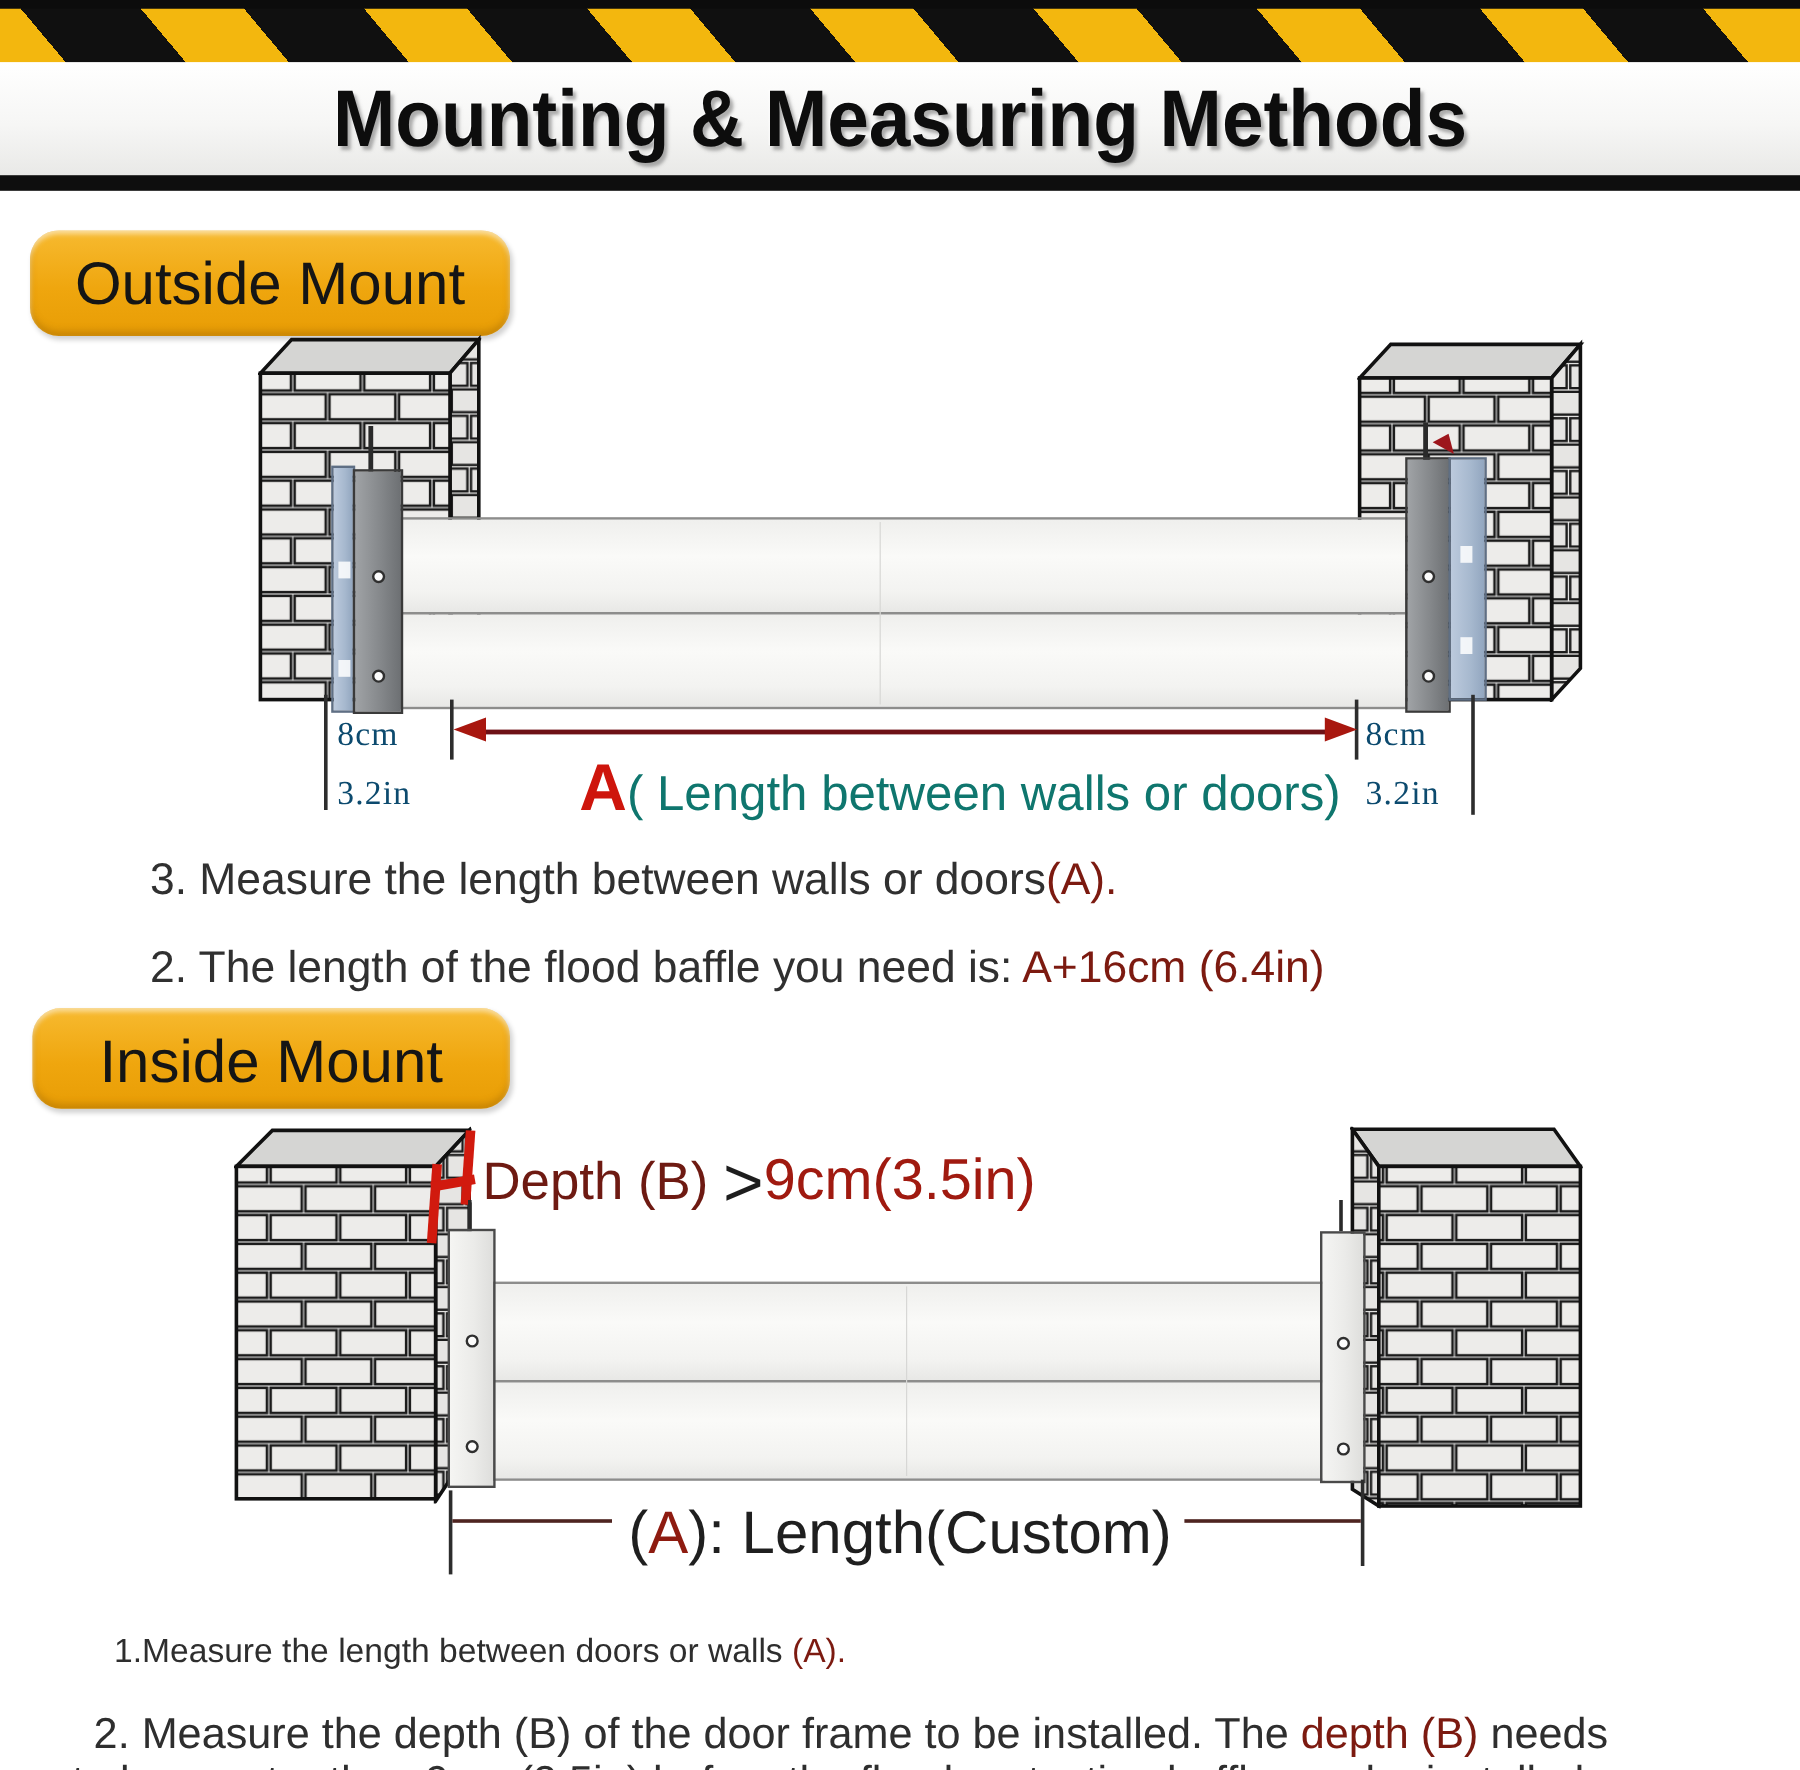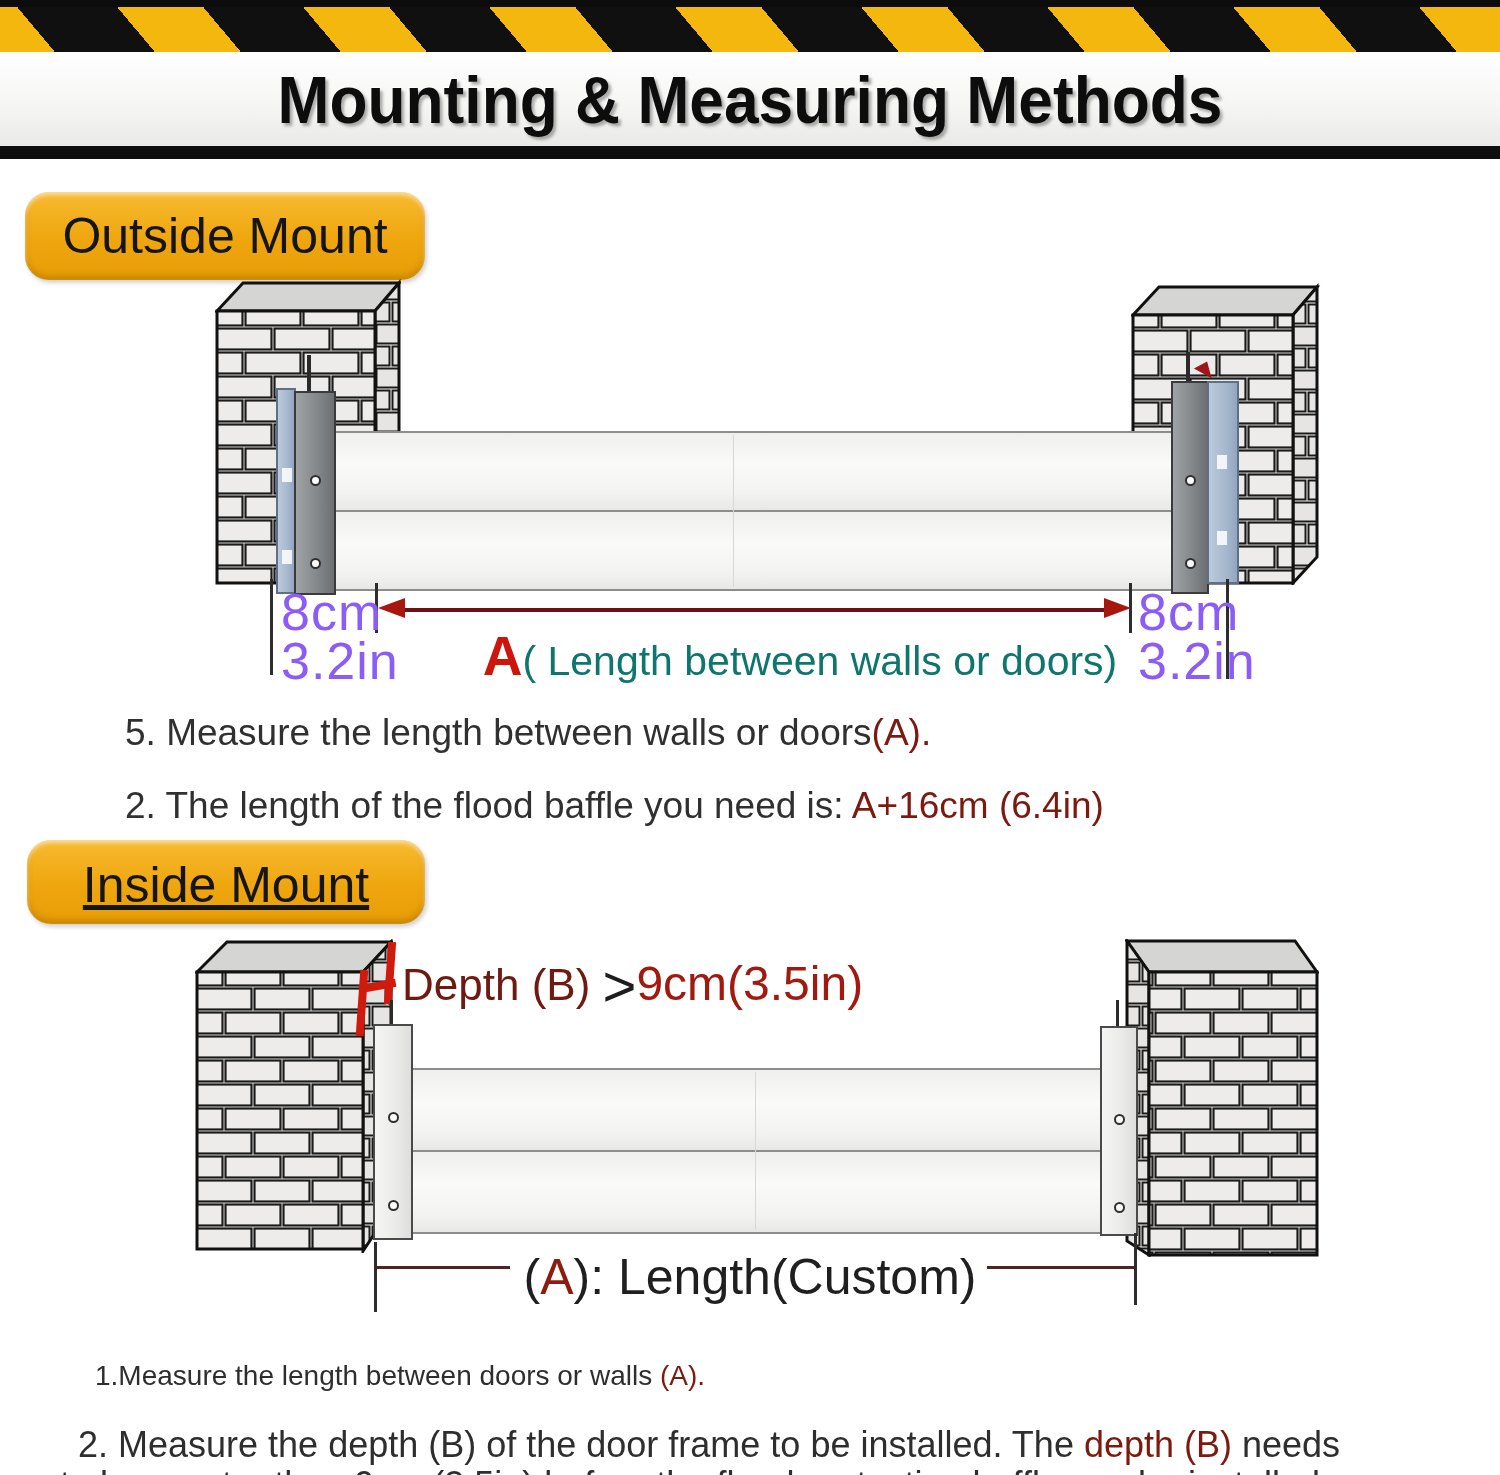--- a/index.html
+++ b/index.html
@@ -28,21 +28,21 @@
   .black-bar { position:absolute; left:0; top:146px; width:1500px; height:13px; background:#0e0e0e; }
 
   
   .badge {
     position:absolute; border-radius:24px; text-align:center; color:#151515;
     background:linear-gradient(180deg,#f7ba30 0%,#efa60e 55%,#e89d05 100%);
     box-shadow:inset 0 3px 4px rgba(255,255,255,.55), inset 0 -4px 6px rgba(140,90,0,.35), 2px 3px 4px rgba(0,0,0,.18);
     font-size:50px;
   }
   .badge.outside { left:25px;  top:192px; width:400px; height:88px; line-height:88px; }
-  .badge.inside  { left:27px;  top:840px; width:398px; height:84px; line-height:90px;text-decoration:underline; }
+  .badge.inside  { left:27px;  top:840px; width:398px; height:84px; line-height:90px; }
 
   
   .pillar { position:absolute; }
 
   
   .barrier { position:absolute; }
   .barrier .panel {
     box-sizing:border-box; border:2px solid #8d8d8c;
     background:linear-gradient(180deg,#efefed 0%,#fafaf8 40%,#f3f3f1 78%,#e8e8e6 100%);
   }
@@ -88,21 +88,21 @@
 
   
   .vl { position:absolute; width:3px; background:#2d2d2d; }
   .hl { position:absolute; height:3px; background:#4e2420; }
   .dim-arrow-line { position:absolute; left:403px; top:608px; width:706px; height:4px; background:#6e1116; }
   .dim-head { position:absolute; width:0; height:0; border-top:10px solid transparent; border-bottom:10px solid transparent; }
   .dim-head.left  { left:378px; top:598px; border-right:27px solid #a8170f; }
   .dim-head.right { left:1104px; top:598px; border-left:27px solid #a8170f; }
 
   .meas {
-    position:absolute; font-size:52px; line-height:49px; color:#8b5cf6; letter-spacing:1px;
+    position:absolute; font-size:28px; line-height:49px; color:#0c4a6e; letter-spacing:1px;font-family:Liberation Serif, serif;
   }
   .span-label { position:absolute; left:470px; top:624px; width:660px; text-align:center; white-space:nowrap; }
   .span-label .var-a { font-size:55px; font-weight:bold; color:#ce150c; }
   .span-label .rest  { font-size:41px; color:#0f766e; }
 
   .depth-label { position:absolute; left:402px; top:952px; white-space:nowrap; }
   .depth-label .d-name { font-size:44px; color:#6e1a12; }
   .depth-label .d-op   { font-size:58px; color:#1d1d1d; vertical-align:-6px; }
   .depth-label .d-val  { font-size:48px; color:#a01a10; }
 
@@ -205,21 +205,21 @@
   </div>
   <div class="meas" style="left:1138px;top:588px">
     <div>8cm</div>
     <div>3.2in</div>
   </div>
   <div class="span-label">
     <span class="var-a">A</span><span class="rest">( Length between walls or doors)</span>
   </div>
 
   <div class="steps outside-steps">
-    <p><span>5. Measure the length between walls or doors</span><span class="hi">(A).</span></p>
+    <p><span>3. Measure the length between walls or doors</span><span class="hi">(A).</span></p>
     <p><span>2. The length of the flood baffle you need is: </span><span class="hi">A+16cm (6.4in)</span></p>
   </div>
 
   <div class="badge inside">Inside Mount</div>
 
   <svg class="pillar" style="left:195px;top:939px" width="198" height="314" viewBox="0 0 198 314">
     <polygon points="2,33 168,33 196,3 32,3" fill="#d5d5d3" stroke="#111" stroke-width="3"></polygon>
     <polygon points="168,33 196,3 196,270 168,312" fill="url(#brickS)" stroke="#111" stroke-width="3"></polygon>
     <rect x="2" y="33" width="166" height="277" fill="url(#brickF)" stroke="#111" stroke-width="3"></rect>
   </svg>

